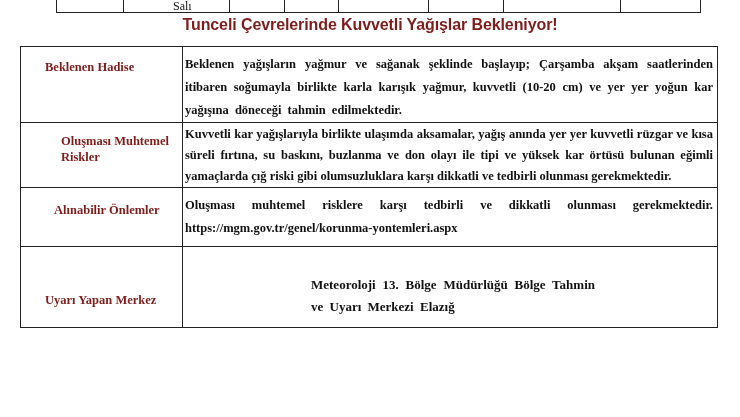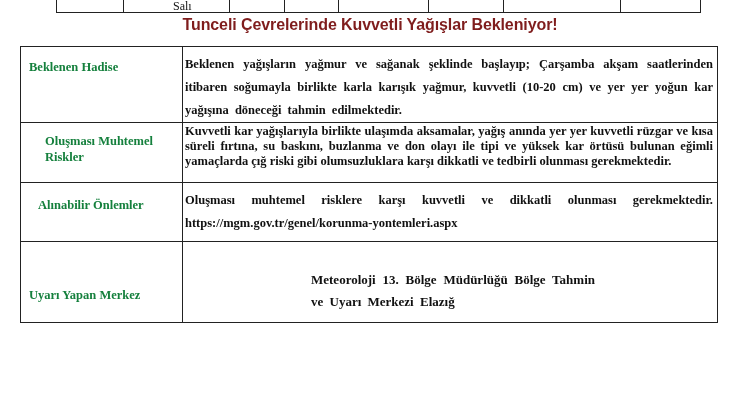--- a/index.html
+++ b/index.html
@@ -29,40 +29,40 @@
 
     .main-table {
       position: absolute; left: 20px; top: 46px; width: 698px;
       border-collapse: collapse;
     }
     .main-table td {
       border: 1px solid #222; vertical-align: top; padding: 0;
       font-weight: bold; font-size: 12.5px;
     }
     .main-table td.label {
-      width: 162px; color: #15803d;
-      padding-left: 8px; box-sizing: border-box;
+      width: 162px; color: #7f1d1d;
+      padding-left: 24px; box-sizing: border-box;
       font-family: "Liberation Serif", serif;
     }
     .main-table td.value {
       padding-left: 2px; padding-right: 4px;
     }
     .txt-just { text-align: justify; text-align-last: left; font-family: Liberation Serif, serif; }
     .row-hadise td { height: 74px; }
     .row-hadise .label span { display: block; padding-top: 13px; }
     .row-hadise .value .p { line-height: 23px; padding-top: 6px; word-spacing: 3px; }
     .row-yer td { height: 56px; }
     .row-yer .label span, .row-yer .value span { display: block; padding-top: 15px; }
     .row-zaman td { height: 38px; }
     .row-zaman .label span, .row-zaman .value span { display: block; padding-top: 13px; }
     .row-siddet td { height: 32px; }
     .row-siddet .label span, .row-siddet .value span { display: block; padding-top: 7px; }
     .row-risk td { height: 59px; }
     .row-risk .label span { display: block; padding-top: 10px; line-height: 16px; margin-left: 16px; }
-    .row-risk .value .p { line-height: 15px; padding-top: 1px; }
+    .row-risk .value .p { line-height: 21px; padding-top: 1px; }
     .row-onlem td { height: 58px; }
     .row-onlem .label span { display: block; padding-top: 15px; margin-left: 9px; }
     .row-onlem .value .p { line-height: 23px; padding-top: 6px; }
     .row-merkez td { height: 80px; }
     .row-merkez .label span { display: block; padding-top: 46px; }
     .row-merkez .value .p {
       padding-top: 27px; padding-left: 126px; padding-right: 118px;
       line-height: 22px; font-size: 13px; word-spacing: 3px;
     }
   </style>
@@ -103,21 +103,21 @@
     <td class="value">
           <div class="p txt-just">Kuvvetli kar yağışlarıyla birlikte ulaşımda aksamalar, yağış anında yer yer kuvvetli rüzgar ve kısa süreli fırtına, su baskını, buzlanma ve don olayı ile tipi ve yüksek kar örtüsü bulunan eğimli yamaçlarda çığ riski gibi olumsuzluklara karşı dikkatli ve tedbirli olunması gerekmektedir.</div>
         </td>
   </tr>
   <tr class="row-onlem">
     <td class="label">
           <span>Alınabilir Önlemler</span>
         </td>
     <td class="value">
       <div class="p">
-        <div class="txt-just" style="text-align-last: justify;">Oluşması muhtemel risklere karşı kuvvetli ve dikkatli olunması gerekmektedir.</div>
+        <div class="txt-just" style="text-align-last: justify;">Oluşması muhtemel risklere karşı tedbirli ve dikkatli olunması gerekmektedir.</div>
         <div>https://mgm.gov.tr/genel/korunma-yontemleri.aspx</div>
       </div>
     </td>
   </tr>
   <tr class="row-merkez">
     <td class="label">
           <span>Uyarı Yapan Merkez</span>
         </td>
     <td class="value">
           <div class="p txt-just">Meteoroloji 13. Bölge Müdürlüğü Bölge Tahmin ve Uyarı Merkezi Elazığ</div>

